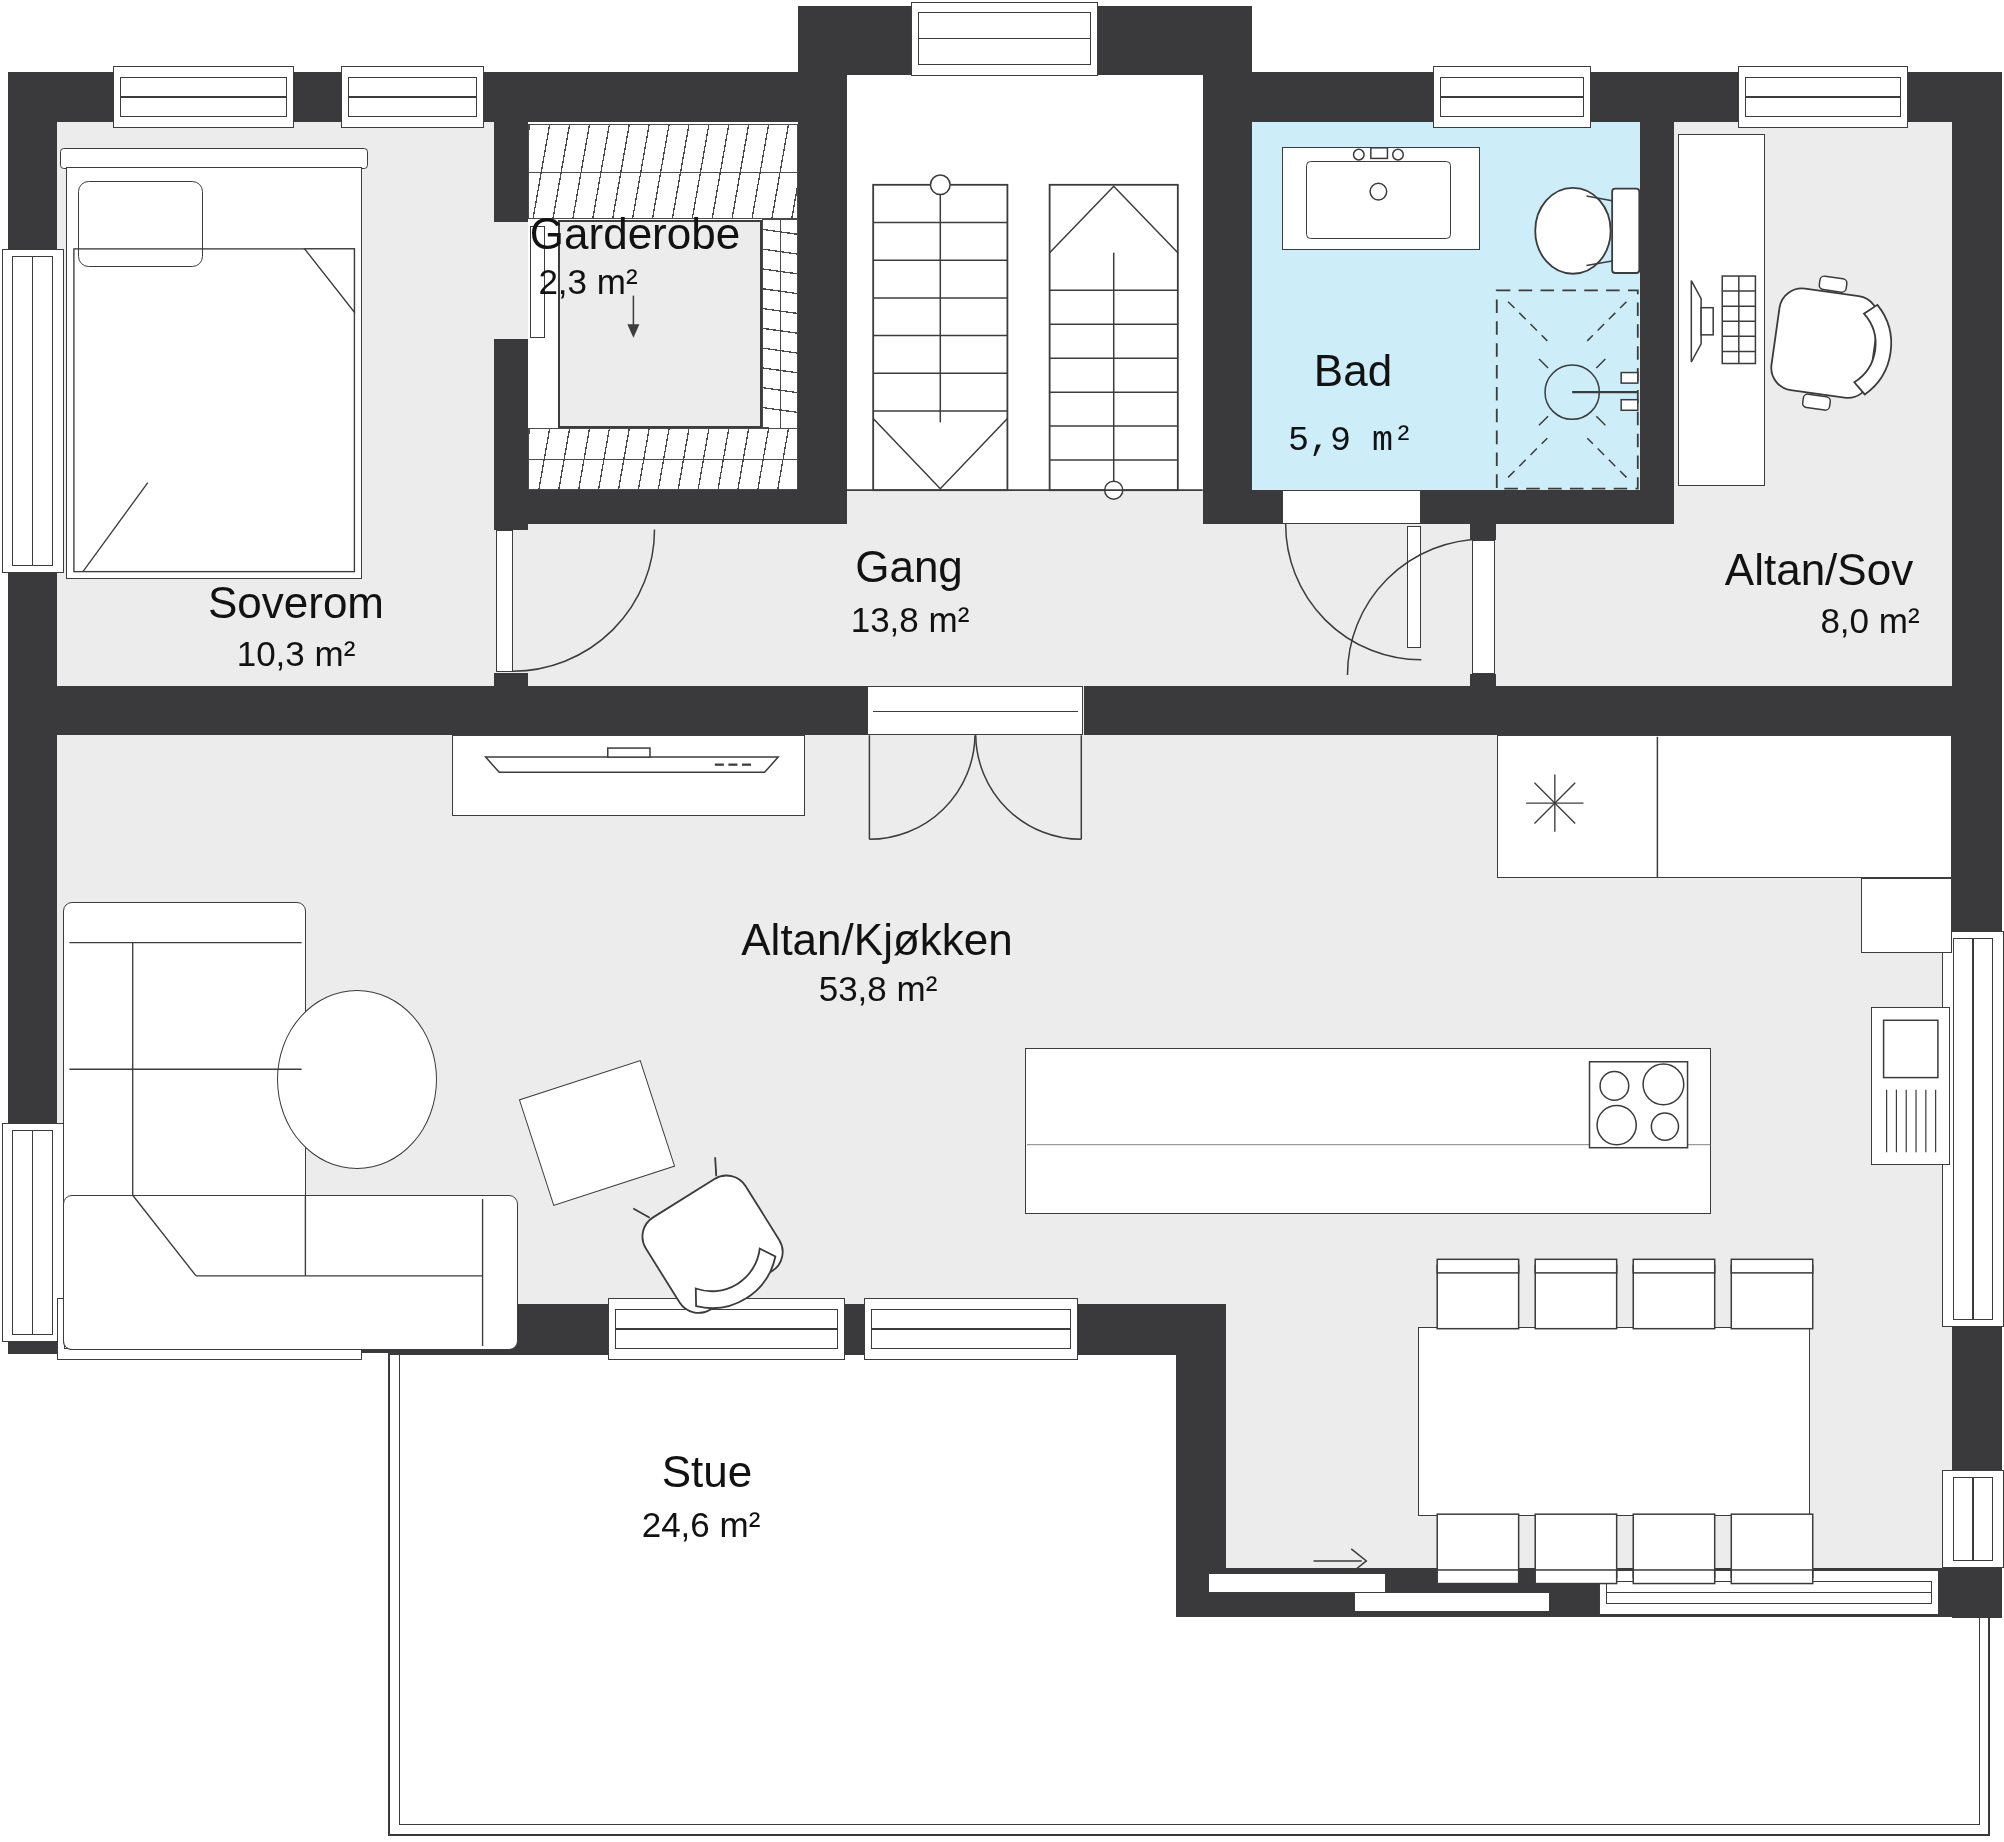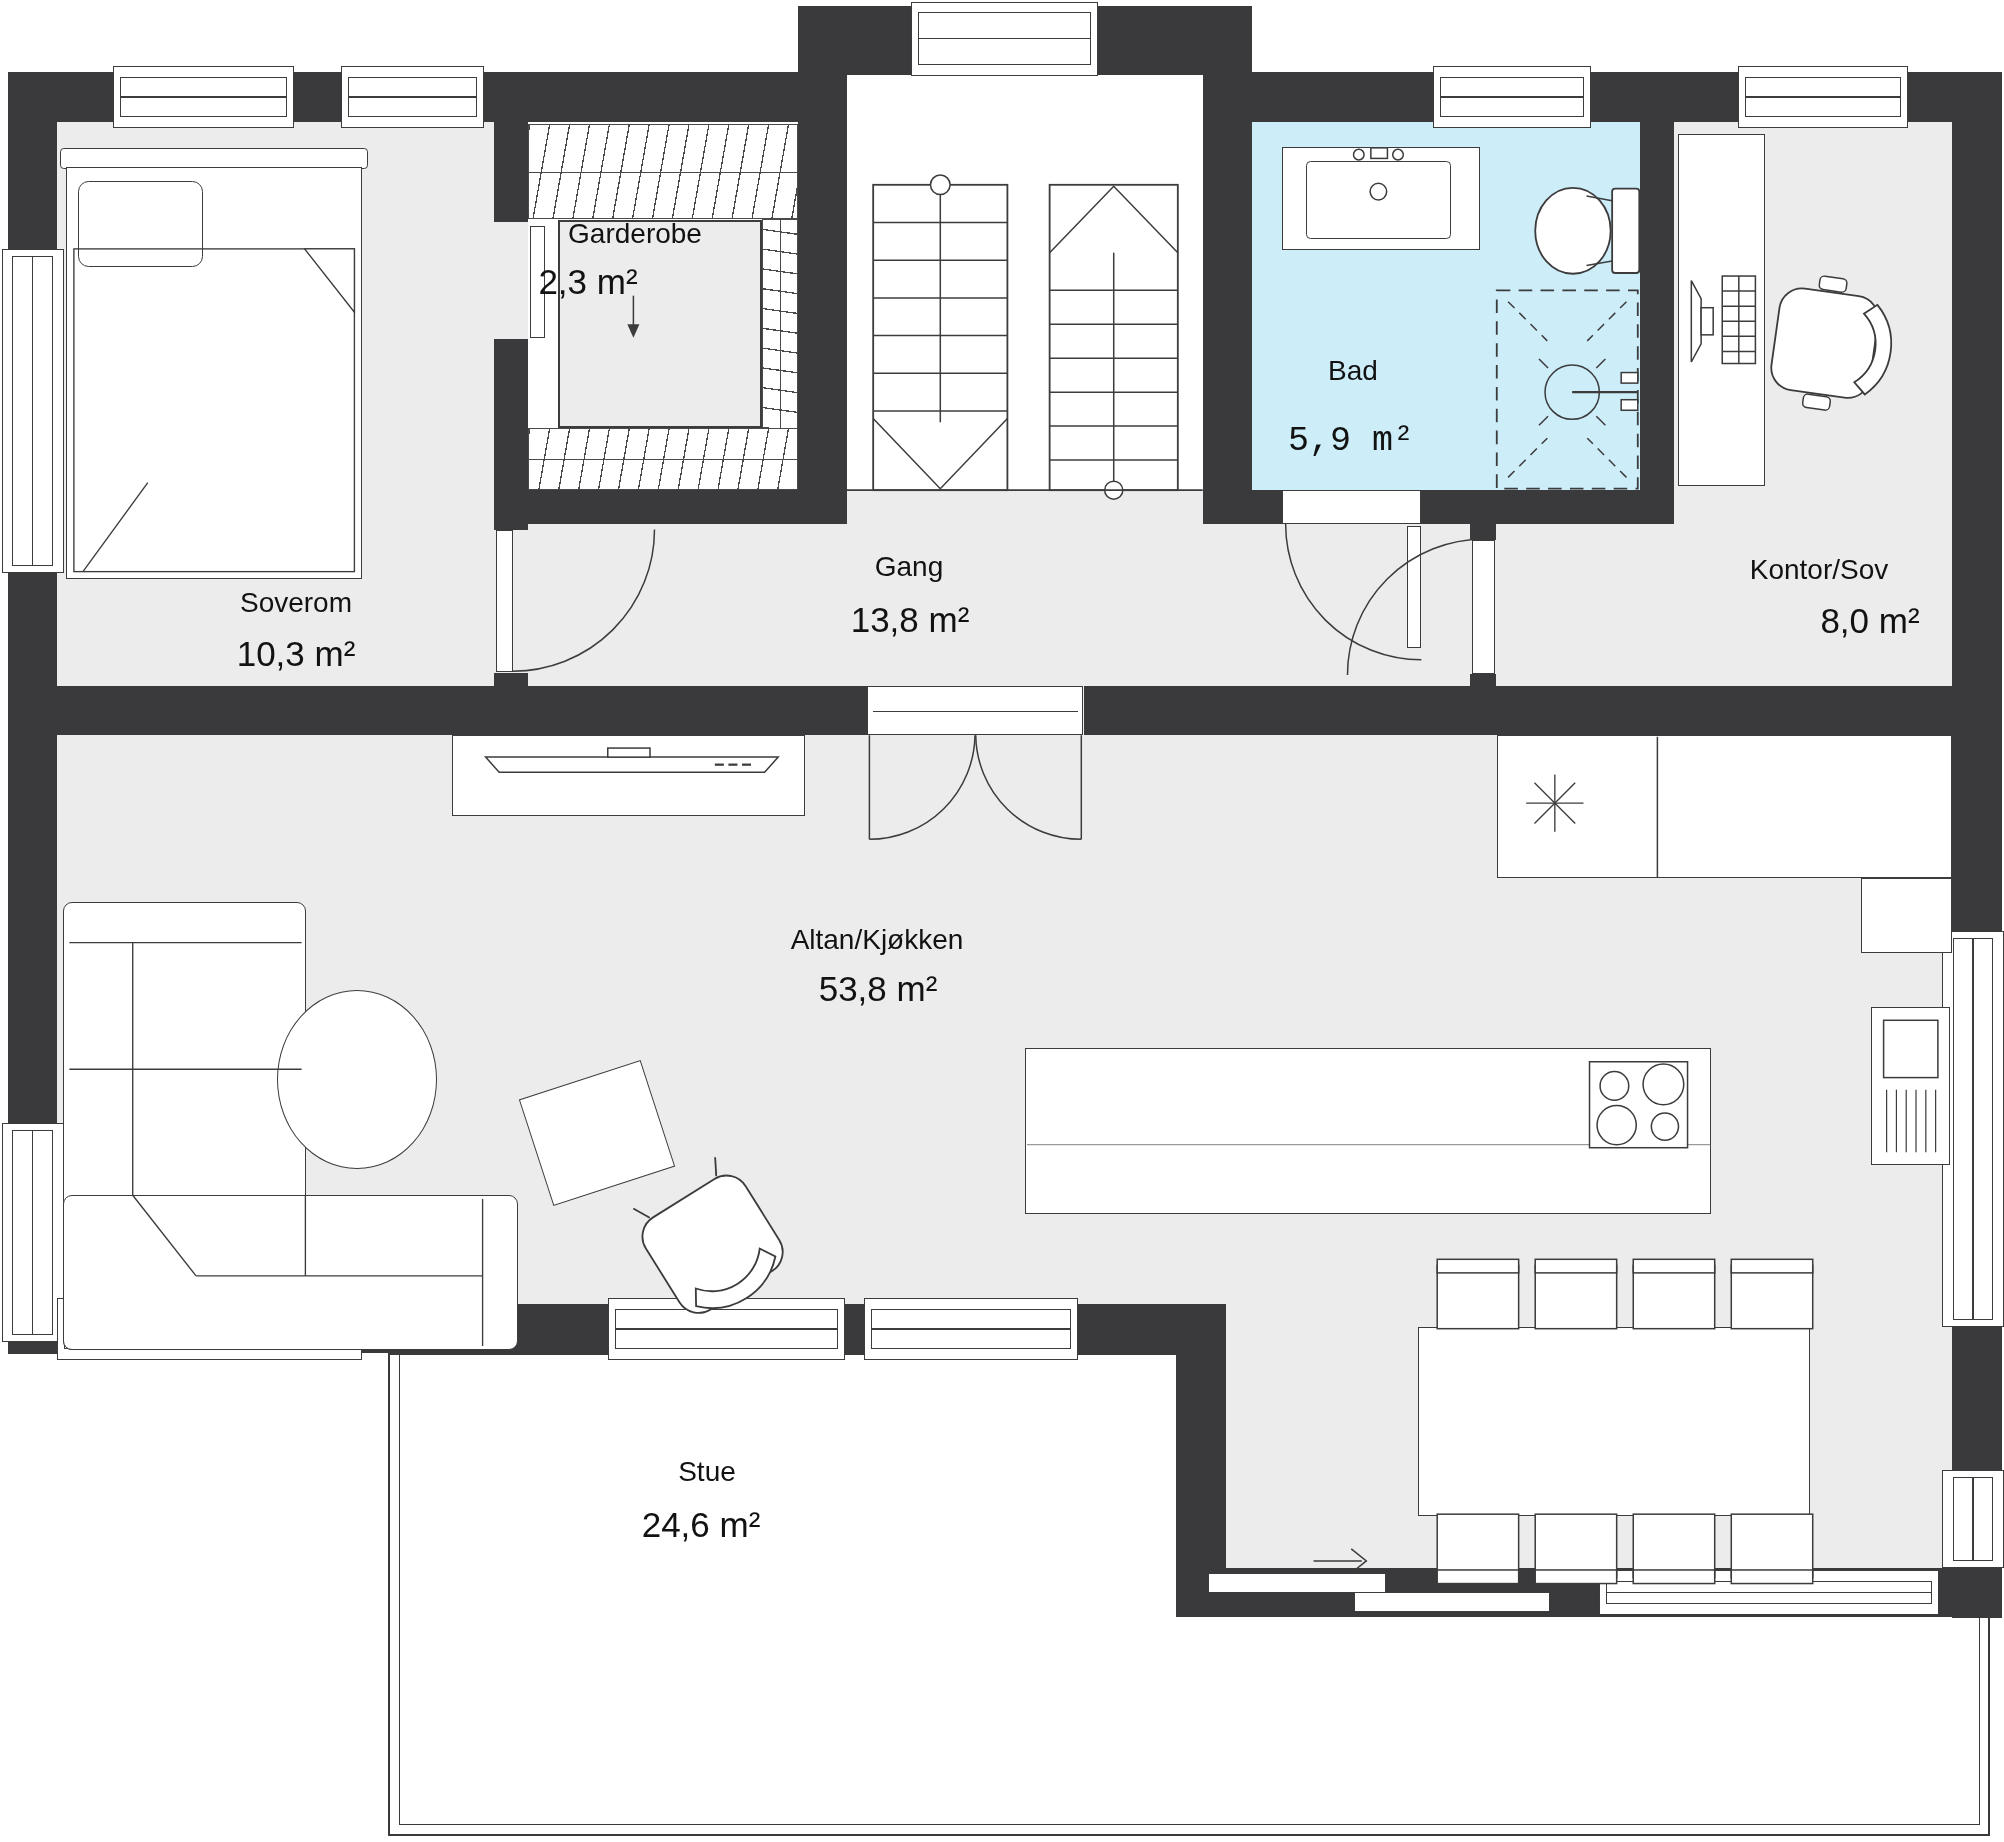--- a/index.html
+++ b/index.html
@@ -27,21 +27,21 @@
   .hatch.horiz{background-image:repeating-linear-gradient(100deg,#4a4a4a 0 1.3px,transparent 1.3px 19.6px);}
   .hatch.vert{background-image:repeating-linear-gradient(8deg,#4a4a4a 0 1.3px,transparent 1.3px 19.6px);}
   .hatch.horiz::after{content:"";position:absolute;left:0;right:0;top:50%;height:1.2px;background:#4a4a4a;}
   .hatch.vert::after{content:"";position:absolute;top:0;bottom:0;left:50%;width:1.2px;background:#4a4a4a;}
   .gard-core{position:absolute;background:#ececed;border:2.3px solid #3c3c3c;box-sizing:border-box;}
   
   .altan-out{position:absolute;border:2.3px solid #3a3a3c;box-sizing:border-box;}
   .altan-in{position:absolute;border:1.2px solid #3a3a3c;box-sizing:border-box;}
   
   .lbl{position:absolute;transform:translate(-50%,-50%);color:#121212;white-space:nowrap;}
-  .lbl.name{font-size:28px;letter-spacing:0px;}
+  .lbl.name{font-size:44px;letter-spacing:0px;}
   .lbl.area{font-size:35px;}
   svg.ovl{position:absolute;left:0;top:0;width:2005px;height:1843px;pointer-events:none;}
   .rug{position:absolute;background:#fff;border:1.5px solid #3c3c3c;box-sizing:border-box;transform:rotate(-18deg);}
   .slide-panel{position:absolute;background:#fff;border:1.5px solid #3c3c3c;box-sizing:border-box;}
 </style>
 </head>
 <body>
 
 <div class="plan">
 
@@ -369,21 +369,21 @@
   </svg>
 
   <div class="lbl name" style="left:296px;top:603px;">Soverom</div>
   <div class="lbl area" style="left:296px;top:654px;">10,3 m²</div>
   <div class="lbl name" style="left:635px;top:234px;">Garderobe</div>
   <div class="lbl area" style="left:588px;top:282px;">2,3 m²</div>
   <div class="lbl name" style="left:909px;top:567px;">Gang</div>
   <div class="lbl area" style="left:910px;top:620px;">13,8 m²</div>
   <div class="lbl name" style="left:1353px;top:371px;">Bad</div>
   <div class="lbl area" style="left:1351px;top:441px;font-family:Liberation Mono, monospace;">5,9 m²</div>
-  <div class="lbl name" style="left:1819px;top:570px;">Kontor/Sov</div>
+  <div class="lbl name" style="left:1819px;top:570px;">Altan/Sov</div>
   <div class="lbl area" style="left:1870px;top:621px;">8,0 m²</div>
   <div class="lbl name" style="left:877px;top:940px;">Altan/Kjøkken</div>
   <div class="lbl area" style="left:878px;top:989px;">53,8 m²</div>
   <div class="lbl name" style="left:707px;top:1472px;">Stue</div>
   <div class="lbl area" style="left:701px;top:1525px;">24,6 m²</div>
 
 </div>
 
 
 </body></html>

